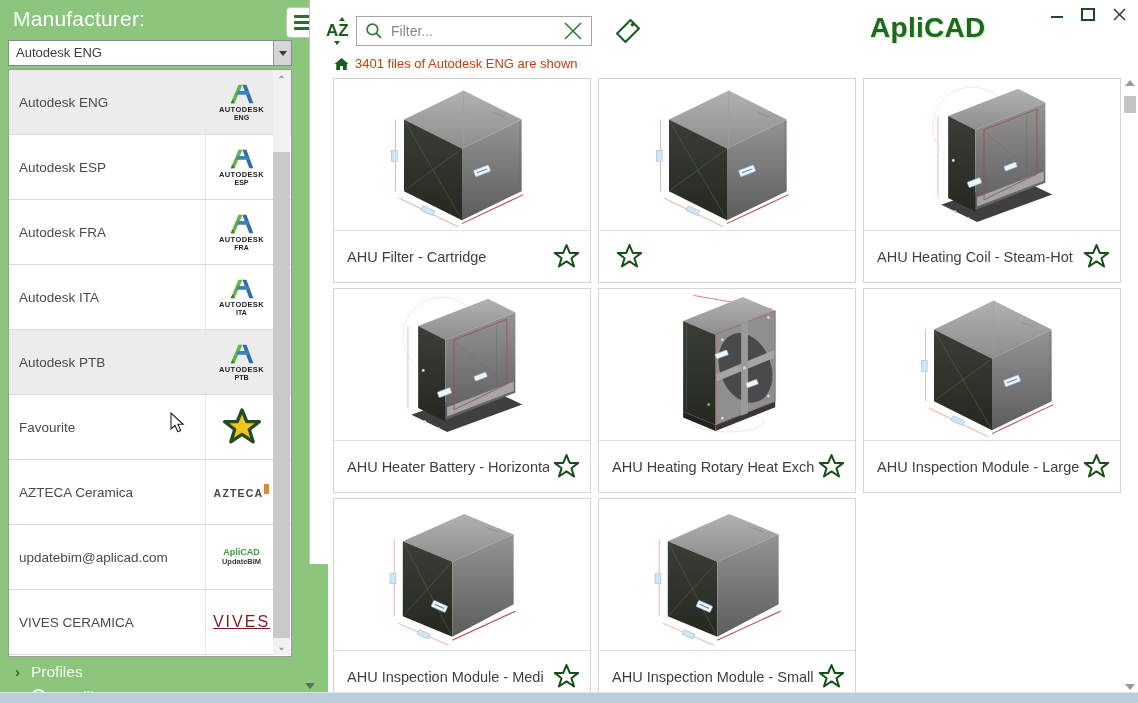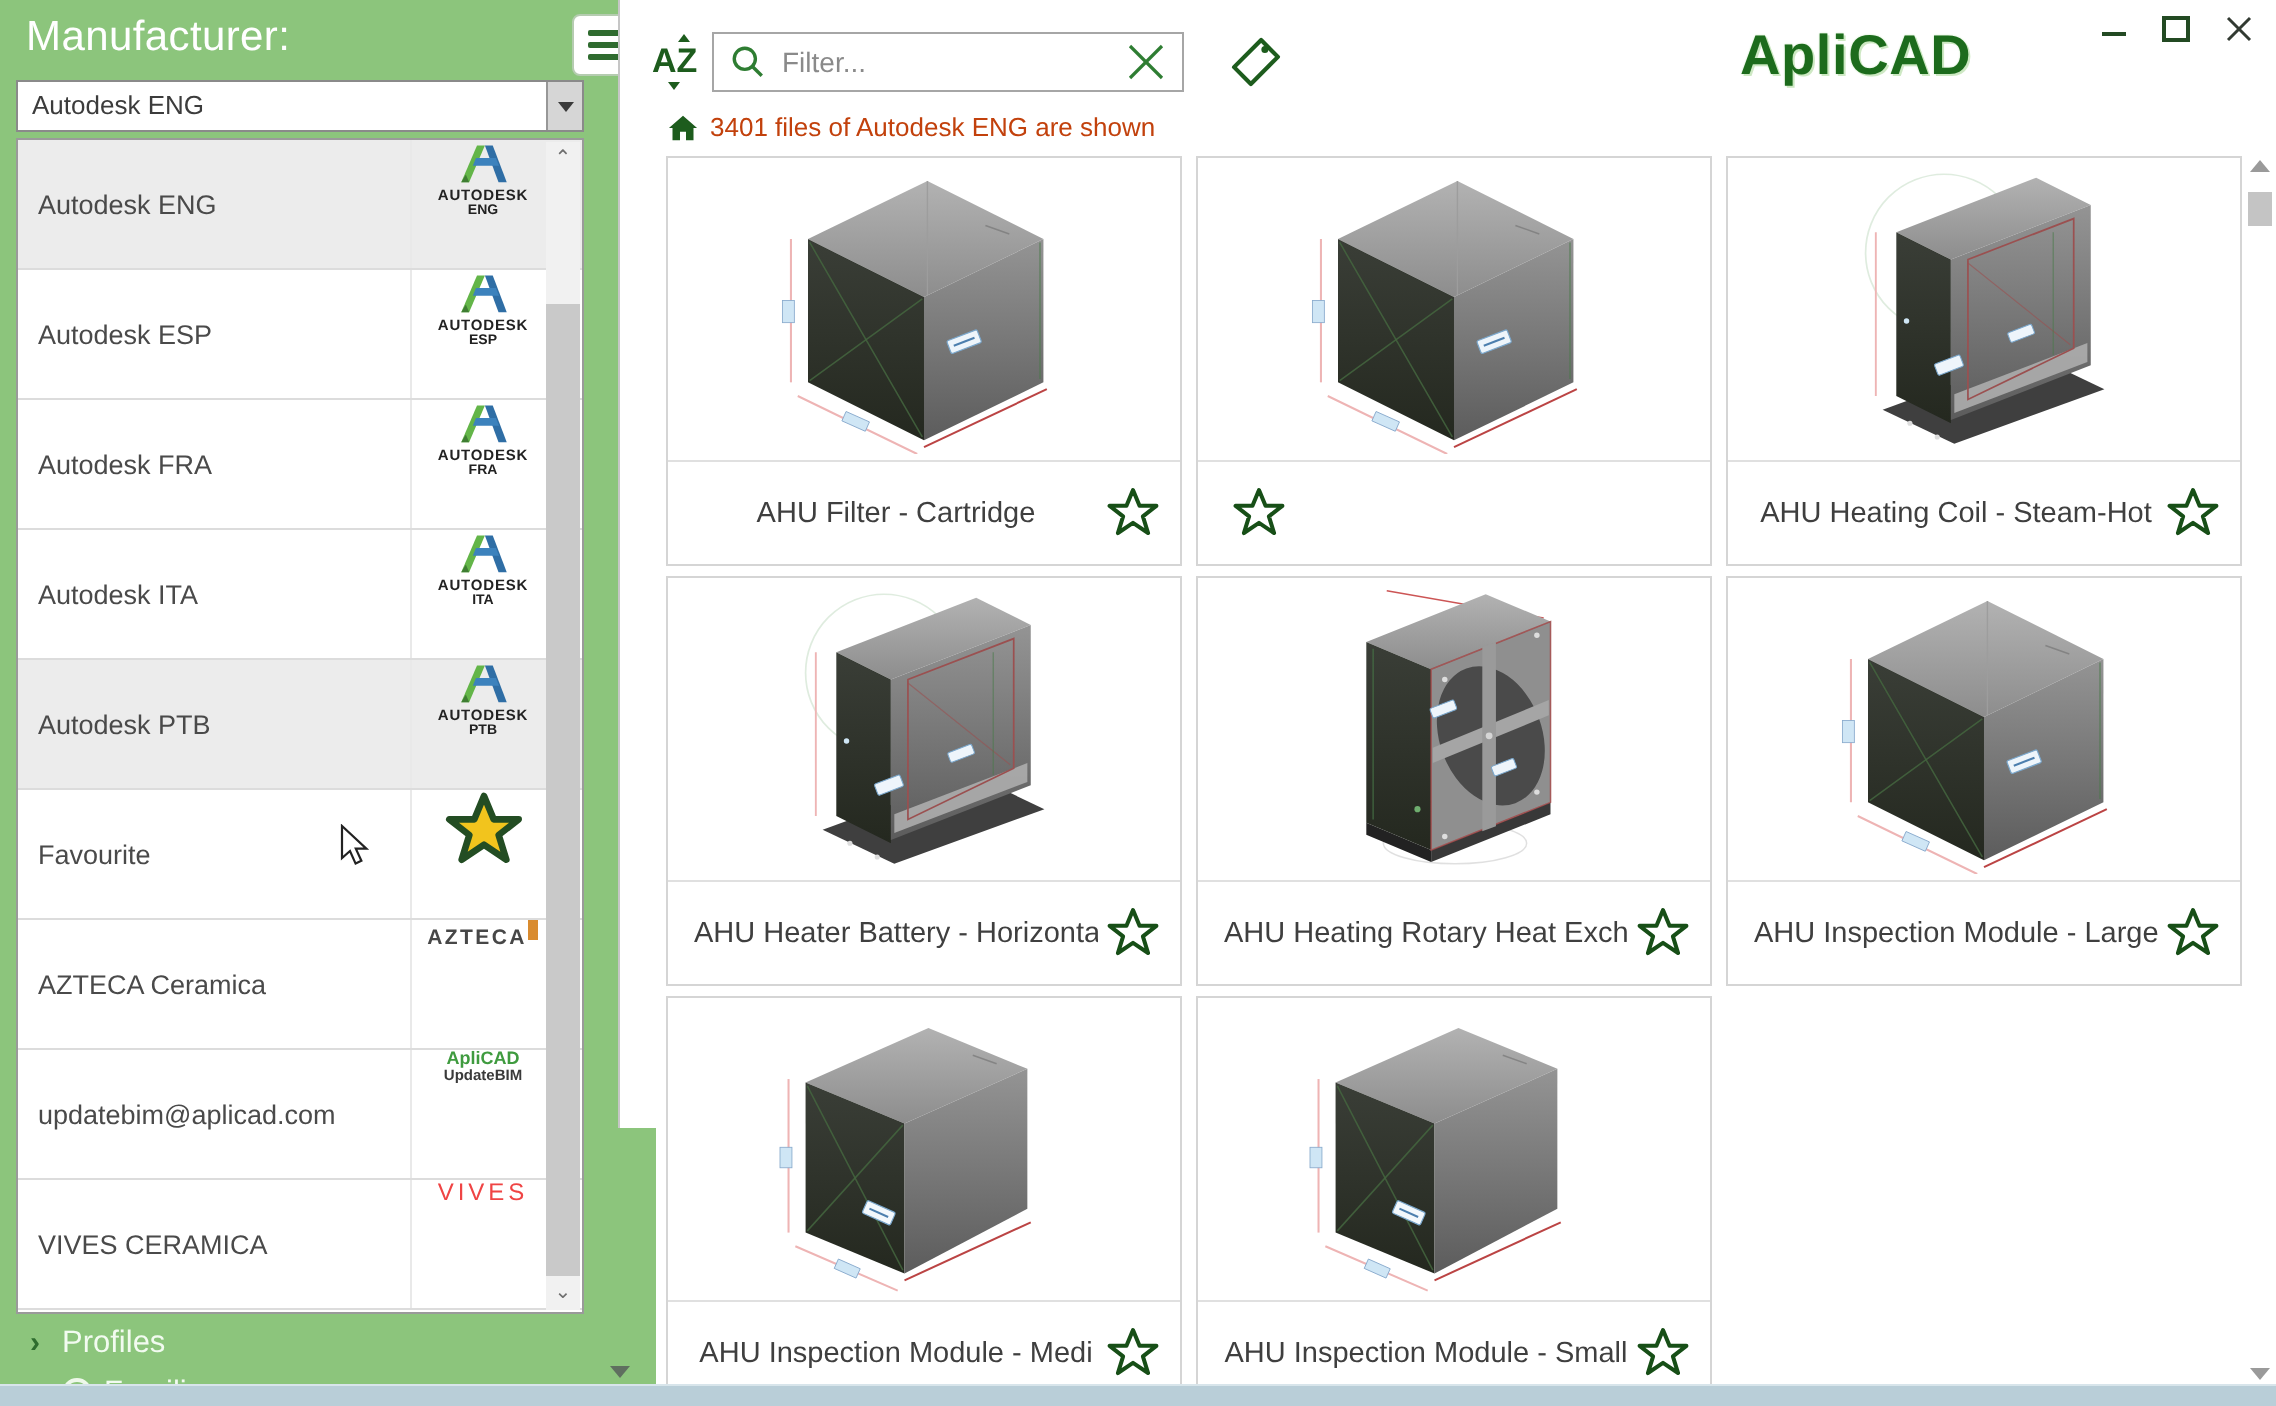--- a/index.html
+++ b/index.html
@@ -12,28 +12,28 @@
        border-radius:4px;display:flex;flex-direction:column;justify-content:center;align-items:center;gap:3px;cursor:pointer;}
   .hamburger-btn i{display:block;width:17px;height:3px;background:#2f6b2f;border-radius:1px;}
   .combo{position:absolute;left:8px;top:40px;width:282px;height:24px;background:#fff;border:1px solid #8a8a8a;display:flex;align-items:stretch;}
   .combo-value{flex:1;font-size:13px;color:#3c3c3c;padding:4px 0 0 7px;white-space:nowrap;overflow:hidden;}
   .combo-arrow{width:17px;background:#d6d6d6;border-left:1px solid #979797;display:flex;align-items:center;justify-content:center;cursor:pointer;}
   .combo-arrow b{width:0;height:0;border-left:4px solid transparent;border-right:4px solid transparent;border-top:5px solid #3a3a3a;}
   .mfr-list{position:absolute;left:8px;top:69px;width:282px;height:586px;background:#fff;border:1px solid #9a9a9a;overflow:hidden;}
   .mfr-row{height:64px;border-bottom:1px solid #dcdcdc;display:flex;align-items:center;cursor:pointer;background:#fff;}
   .mfr-row.selected{background:#ececec;}
   .mfr-label{flex:1;padding-left:10px;font-size:13.5px;color:#4a4a4a;white-space:nowrap;overflow:hidden;}
-  .mfr-logo{width:86px;height:100%;border-left:1px solid #e9e9e9;display:flex;flex-direction:column;align-items:center;line-height:1.05;padding-right:14px;box-sizing:border-box;}
+  .mfr-logo{width:86px;height:100%;border-left:1px solid #e9e9e9;display:flex;flex-direction:column;align-items:center;justify-content:center;line-height:1.05;padding-right:14px;box-sizing:border-box;}
   .adsk-caption{font-size:7.5px;font-weight:700;color:#222;letter-spacing:.4px;margin-top:1px;}
   .adsk-sub{font-size:7px;font-weight:700;color:#222;}
   .azteca-text{font-size:10.5px;font-weight:700;color:#474747;letter-spacing:1.2px;}
   .azteca-block{display:inline-block;width:5px;height:10px;background:#d98b2f;margin-left:1px;vertical-align:top;}
   .upd-l1{font-size:9px;font-weight:700;color:#3f9b3f;}
   .upd-l2{font-size:7.5px;font-weight:700;color:#3a3a3a;}
-  .vives-text{font-size:12px;color:#ef4444;letter-spacing:2px;}
+  .vives-text{font-size:16px;color:#7f1d1d;letter-spacing:2px;text-decoration:underline;}
   .list-scrollbar{position:absolute;right:1px;top:1px;width:17px;height:584px;background:#f1f1f1;}
   .lsb-up,.lsb-down{position:absolute;left:0;width:17px;height:17px;color:#6e6e6e;font-size:10px;line-height:17px;text-align:center;cursor:pointer;}
   .lsb-up{top:0;} .lsb-down{bottom:0;}
   .lsb-thumb{position:absolute;left:0;top:81px;width:17px;height:486px;background:#c9c9c9;cursor:pointer;}
   .sb-sections{position:absolute;left:0;top:659px;width:100%;}
   .section-row{height:25px;display:flex;align-items:center;padding-left:15px;color:#f2fbf0;font-size:15.5px;cursor:pointer;}
   .section-chev{color:#2f6d2f;font-weight:700;font-size:15px;margin-right:11px;line-height:1;}
   .section-circle{display:inline-block;width:11px;height:11px;border:2px solid #eef8ea;border-radius:50%;margin-right:6px;}
   .sb-down-arrow{position:absolute;right:13px;top:683px;width:0;height:0;border-left:5px solid transparent;border-right:5px solid transparent;border-top:6px solid #5f6f5f;cursor:pointer;}
   
@@ -52,21 +52,21 @@
   .status-text{font-size:13px;color:#c2410c;}
   .brand{position:absolute;left:560px;top:12px;font-size:28px;font-weight:800;color:#1c6b1c;
          text-shadow:0 0 1px #bfe3b5,1px 1px 0 #cfe9c5;letter-spacing:.3px;}
   .win-controls{position:absolute;right:10px;top:5px;height:18px;}
   .win-btn{position:absolute;top:0;width:18px;height:18px;display:flex;align-items:center;justify-content:center;cursor:pointer;}
   .btn-min{right:62px;} .btn-max{right:31px;} .btn-close{right:0;}
   .glyph-min{width:12px;height:2px;background:#234a23;margin-top:6px;}
   .glyph-max{width:10px;height:9px;border:2px solid #234a23;}
   
   .grid{position:absolute;left:23px;top:78px;width:788px;height:614px;overflow:hidden;display:grid;
-        grid-template-columns:repeat(3,258px);grid-auto-rows:205px;column-gap:7px;row-gap:5px;text-align:center;}
+        grid-template-columns:repeat(3,258px);grid-auto-rows:205px;column-gap:7px;row-gap:5px;}
   .card{border:1px solid #d5d5d5;background:#fff;display:flex;flex-direction:column;box-sizing:border-box;cursor:pointer;}
   .card-preview{flex:1;display:flex;align-items:center;justify-content:center;overflow:hidden;}
   .card-footer{height:51px;flex:none;border-top:1px solid #e0e0e0;display:flex;align-items:center;padding:0 10px 0 13px;}
   .card-title{flex:1;font-size:14.5px;color:#3f3f3f;white-space:nowrap;overflow:hidden;}
   .fav-star{flex:none;margin-left:4px;cursor:pointer;}
   
   .main-scrollbar{position:absolute;right:2px;top:80px;width:12px;height:610px;}
   .msb-up{position:absolute;top:0;left:1px;width:0;height:0;border-left:5px solid transparent;border-right:5px solid transparent;border-bottom:6px solid #9a9a9a;}
   .msb-thumb{position:absolute;top:16px;left:0;width:12px;height:17px;background:#c4c4c4;}
   .msb-down{position:absolute;bottom:0;left:1px;width:0;height:0;border-left:5px solid transparent;border-right:5px solid transparent;border-top:6px solid #9a9a9a;}

